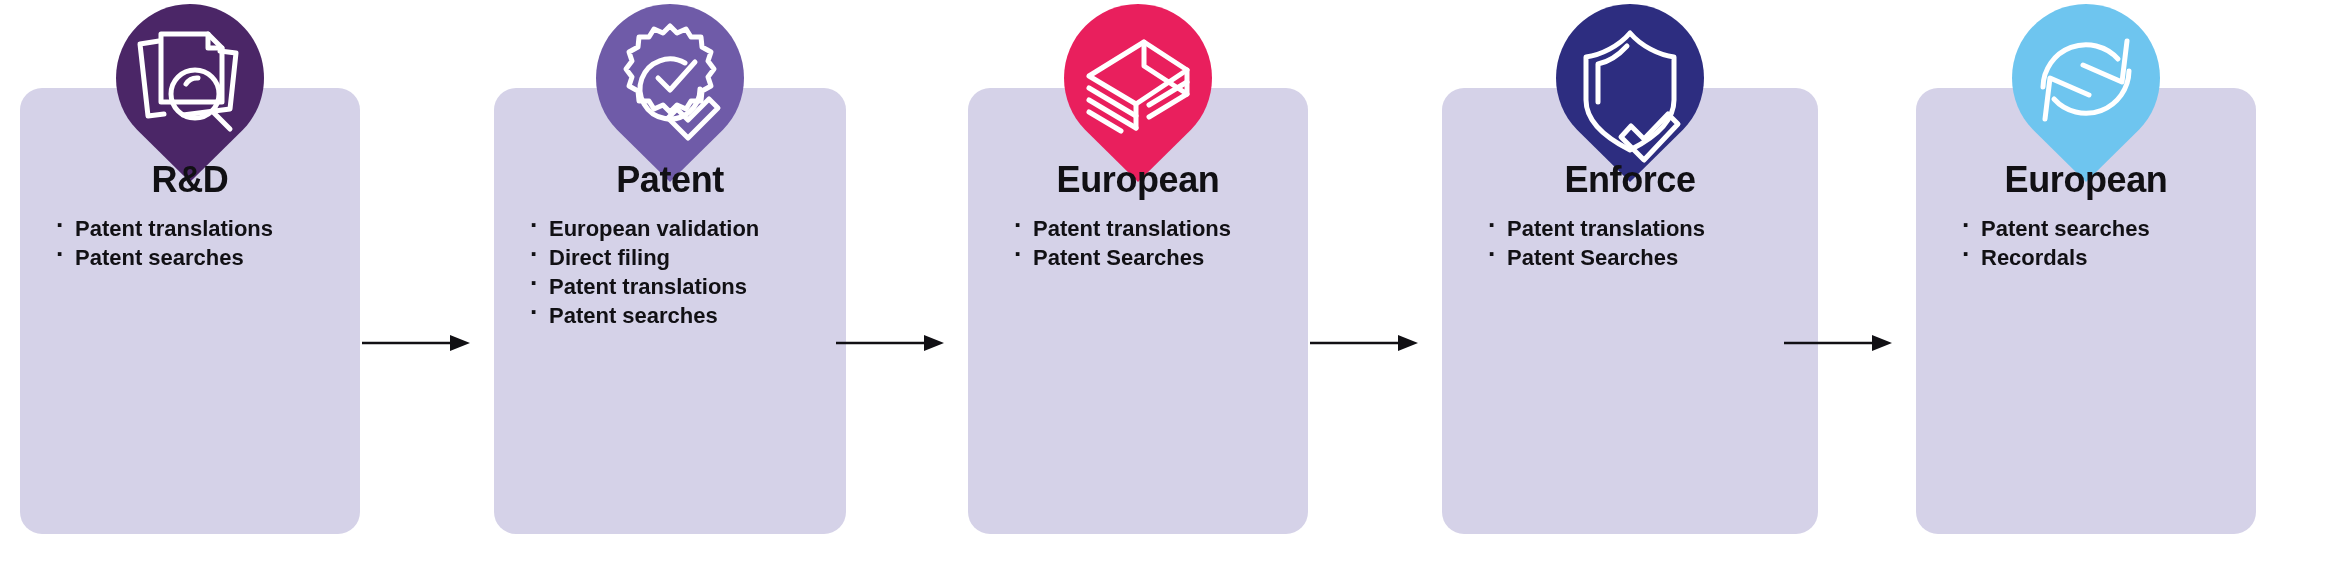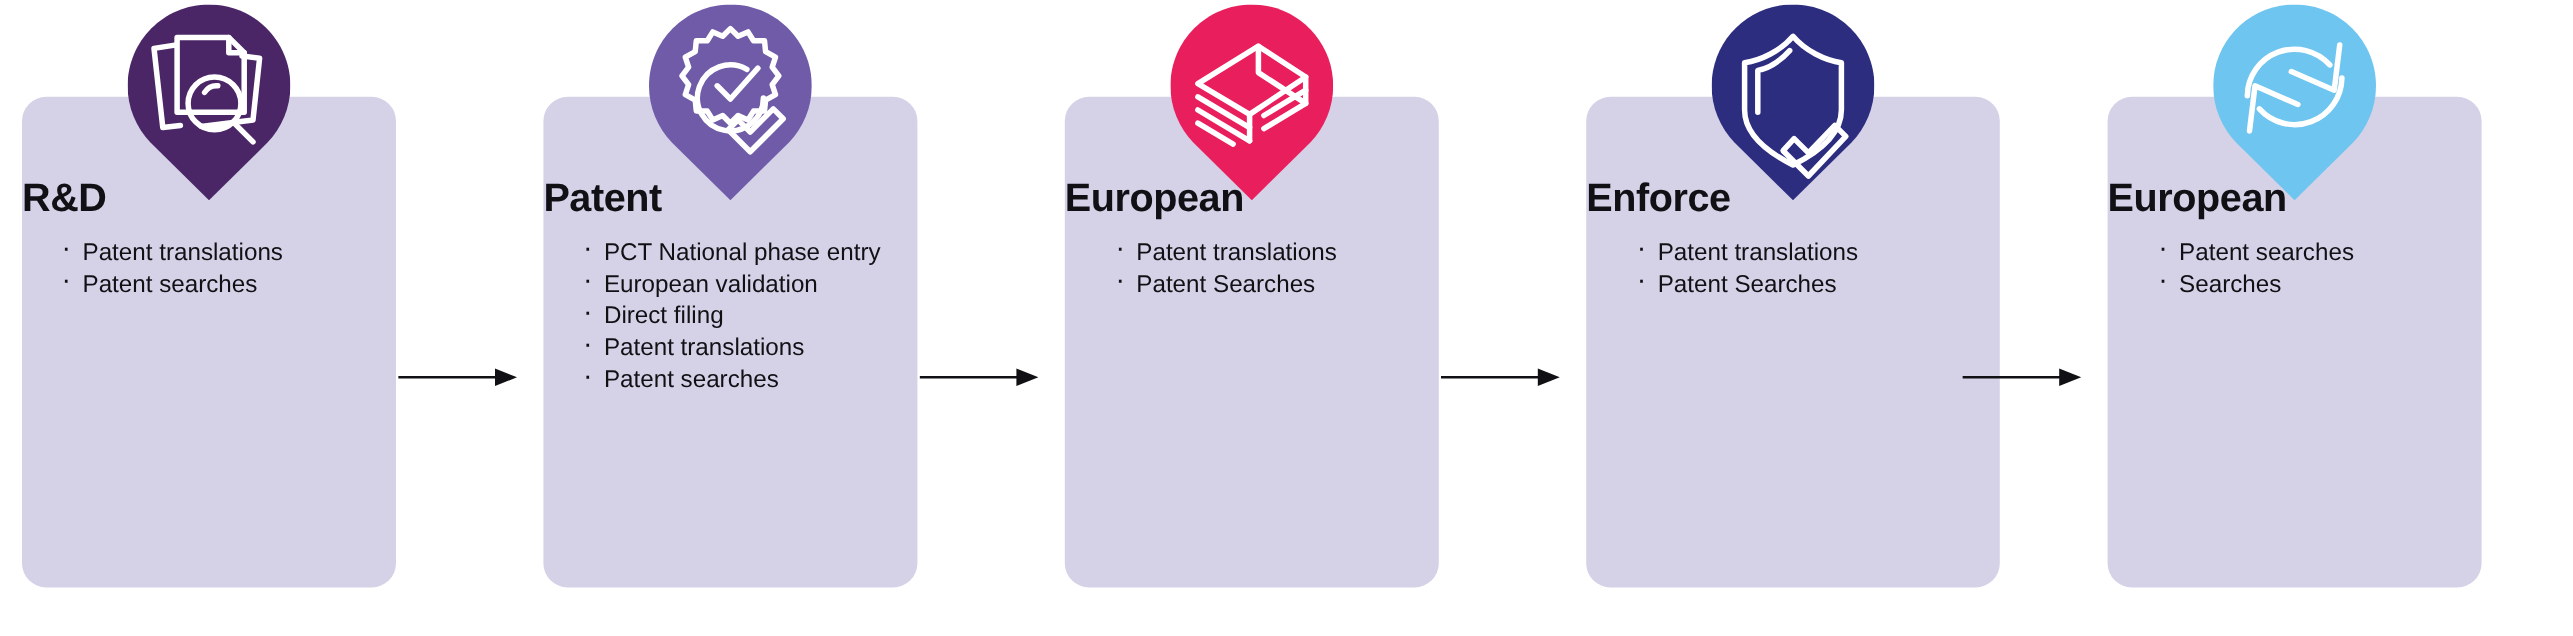--- a/index.html
+++ b/index.html
@@ -59,36 +59,38 @@
     z-index: 4;
     box-sizing: border-box;
     padding: 0 14px;
   }
 
   .stage-title {
     position: absolute;
     top: 74px;
     left: 0;
     width: 100%;
+    text-align: center;
     font-size: 36px;
     font-weight: bold;
     color: #111014;
     letter-spacing: -0.4px;
     line-height: 1;
   }
 
   .bullets {
     position: absolute;
     top: 126px;
     left: 0;
     width: 100%;
     list-style: none;
     margin: 0;
     padding: 0 0 0 36px;
     box-sizing: border-box;
+    font-weight: bold;
   }
   .bullets.center-block {
     padding-left: 46px;
   }
   .bullets li {
     position: relative;
     font-size: 22px;
     line-height: 29px;
     color: #111014;
     padding-left: 19px;
@@ -141,38 +143,37 @@
     </div>
   </div>
 
   <div class="connector" style="left:362px; top:332px; width:108px;">
     <svg viewBox="0 0 108 22" width="108" height="22" xmlns="http://www.w3.org/2000/svg">
       <path d="M0 11 H92" stroke="#111014" stroke-width="2.4"></path>
       <path d="M88 3 L108 11 L88 19 Z" fill="#111014"></path>
     </svg>
   </div>
 
-  <div class="stage" style="left:494px;">
+  <div class="stage" style="left:494px;padding-left:12px;">
     <div class="card"></div>
     <div class="pin">
       <svg viewBox="0 0 148 178" xmlns="http://www.w3.org/2000/svg">
         <path d="M74 0C33.1 0 0 33.1 0 74c0 20 7.9 38.2 20.8 51.6L74 178l53.2-52.4C140.1 112.2 148 94 148 74 148 33.1 114.9 0 74 0z" fill="#6f5ba8"></path>
         <g fill="none" stroke="#ffffff" stroke-width="5" stroke-linecap="round" stroke-linejoin="round">
           <path d="M74 22
                    l7 7 9 -4 5 8 10 0 1 10 9 5 -3 9 6 8 -6 8 3 9 -9 5 -1 10 -10 0 -5 8 -9 -4 -7 7 -7 -7 -9 4 -5 -8 -10 0 -1 -10 -9 -5 3 -9 -6 -8 6 -8 -3 -9 9 -5 1 -10 10 0 5 -8 9 4 Z"></path>
           <path d="M104 85a30 30 0 1 1 -15 -26"></path>
           <path d="M62 74 L74 86 L99 58"></path>
           <path d="M81 105 L92 116 L113 95 L122 104 L92 134 L72 114 Z"></path>
         </g>
       </svg>
     </div>
     <div class="stage-body">
       <div class="stage-title">Patent</div>
       <ul class="bullets">
-        <li>PCT National phase entry</li>
         <li>European validation</li>
         <li>Direct filing</li>
         <li>Patent translations</li>
         <li>Patent searches</li>
       </ul>
     </div>
   </div>
 
   <div class="connector" style="left:836px; top:332px; width:108px;">
     <svg viewBox="0 0 108 22" width="108" height="22" xmlns="http://www.w3.org/2000/svg">
@@ -252,18 +253,18 @@
           <path d="M117 67 A43 43 0 0 1 42 95"></path>
           <path d="M71 61 L110 78 L115 37"></path>
           <path d="M77 91 L38 74 L33 115"></path>
         </g>
       </svg>
     </div>
     <div class="stage-body">
       <div class="stage-title">European</div>
       <ul class="bullets center-block">
         <li>Patent searches</li>
-        <li>Searches</li>
+        <li>Recordals</li>
       </ul>
     </div>
   </div>
 
 </div>
 
 </body></html>

